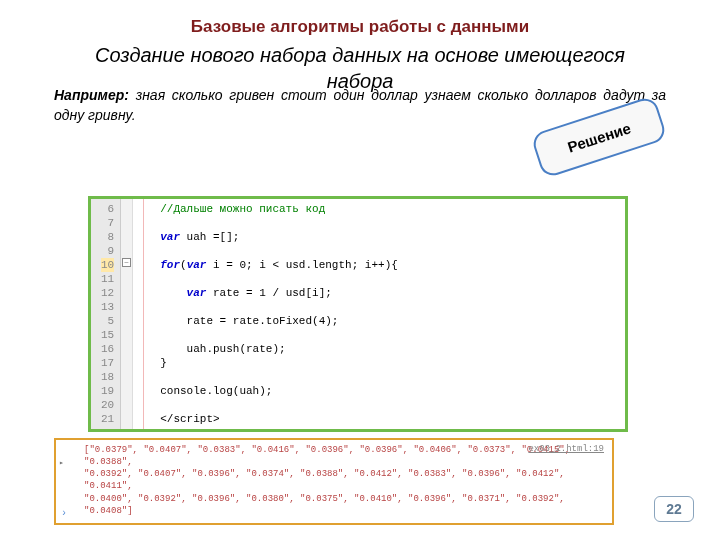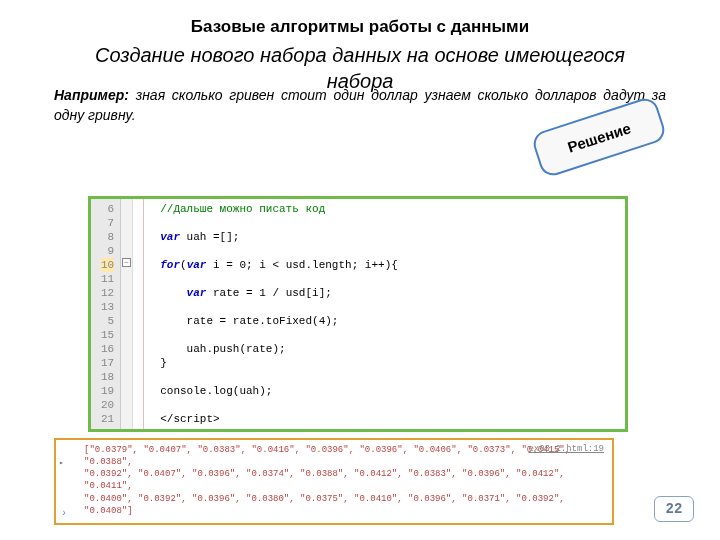--- a/index.html
+++ b/index.html
@@ -8,21 +8,21 @@
       height: 540px;
       background: #fff;
       font-family: Arial, Helvetica, sans-serif;
       position: relative;
       overflow: hidden;
     }
     .title {
       text-align: center;
       font-weight: bold;
       font-size: 17px;
-      color: #000000;
+      color: #7f1d1d;
       padding-top: 16px;
       line-height: 1.3;
       width: 380px;
       margin: 0 auto;
     }
     .subtitle {
       text-align: center;
       font-style: italic;
       font-size: 20px;
       color: #000;
@@ -158,21 +158,20 @@
       height: 26px;
       border: 1.5px solid #8aa4bd;
       border-radius: 6px;
       background: #fff;
       display: flex;
       align-items: center;
       justify-content: center;
       font-weight: bold;
       font-size: 14px;
       color: #5f7a93;
-      font-family: Liberation Mono, monospace;
     }
   </style>
 </head>
 <body>
 
 <div class="title">Базовые алгоритмы работы с данными</div>
 <div class="subtitle">Создание нового набора данных на основе имеющегося набора</div>
 
 <div class="example">
   <b>Например:</b><span class="example-rest"> зная сколько гривен стоит один доллар узнаем сколько долларов дадут за одну гривну.</span>

